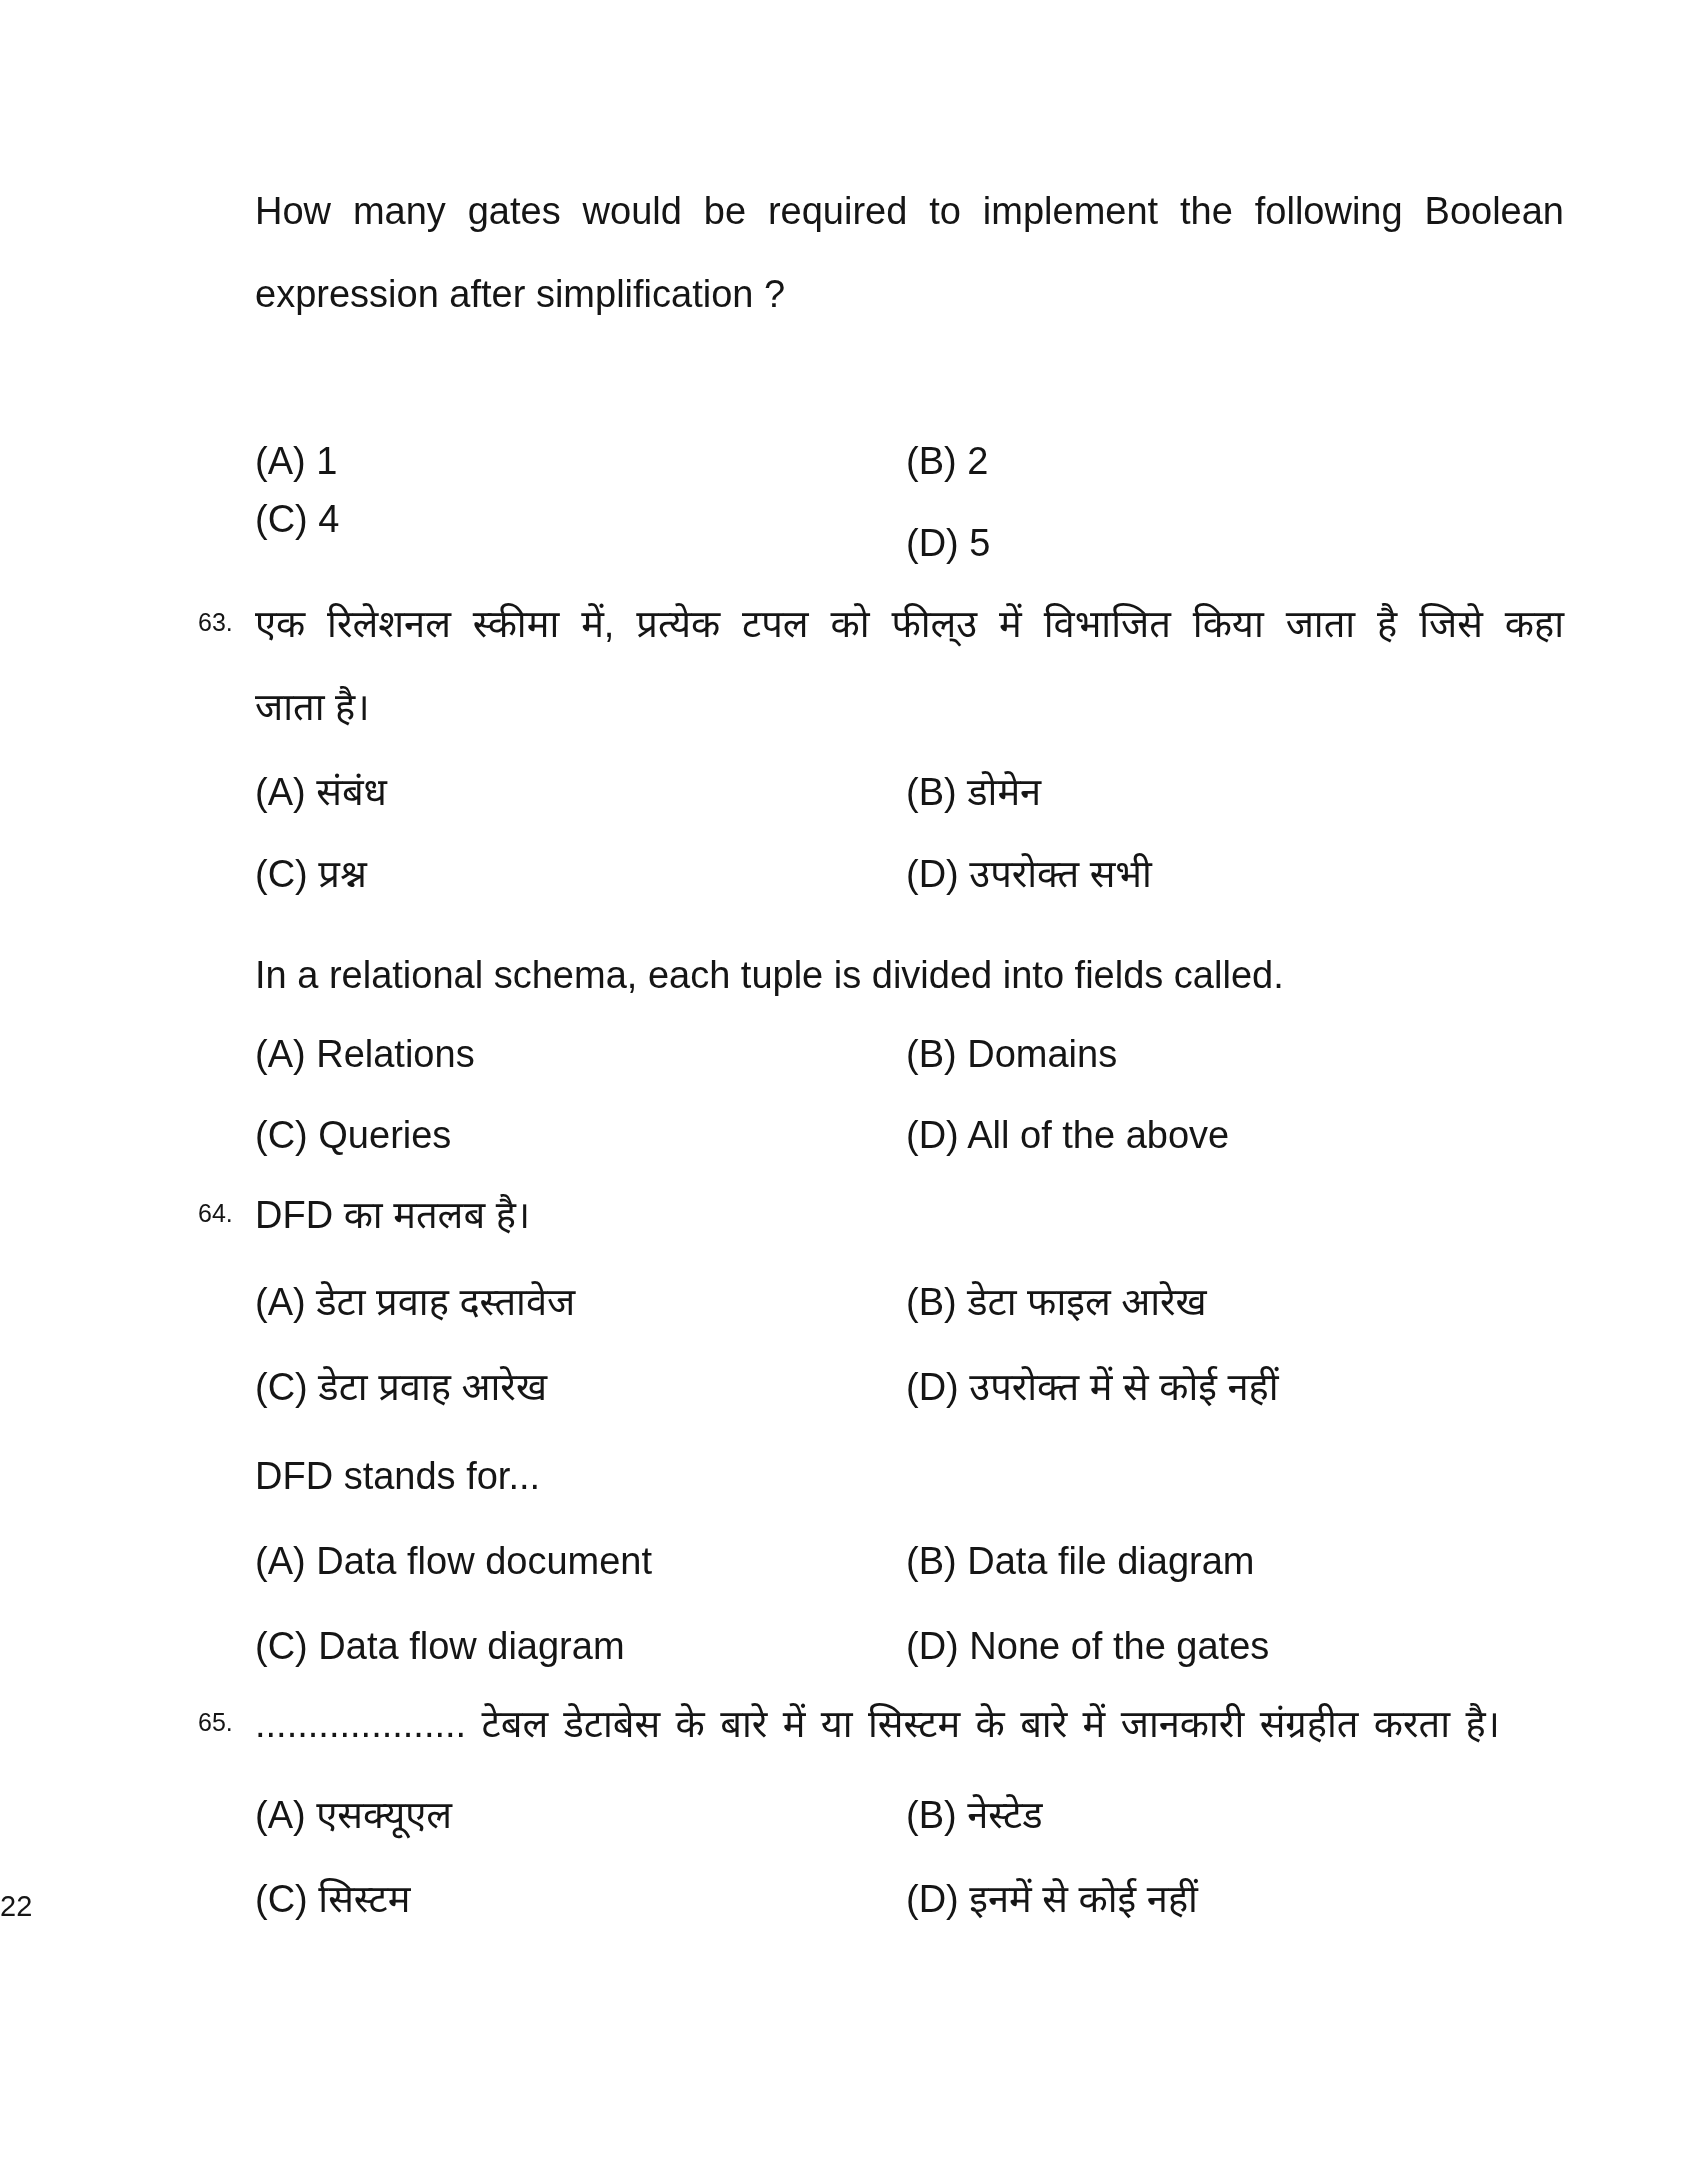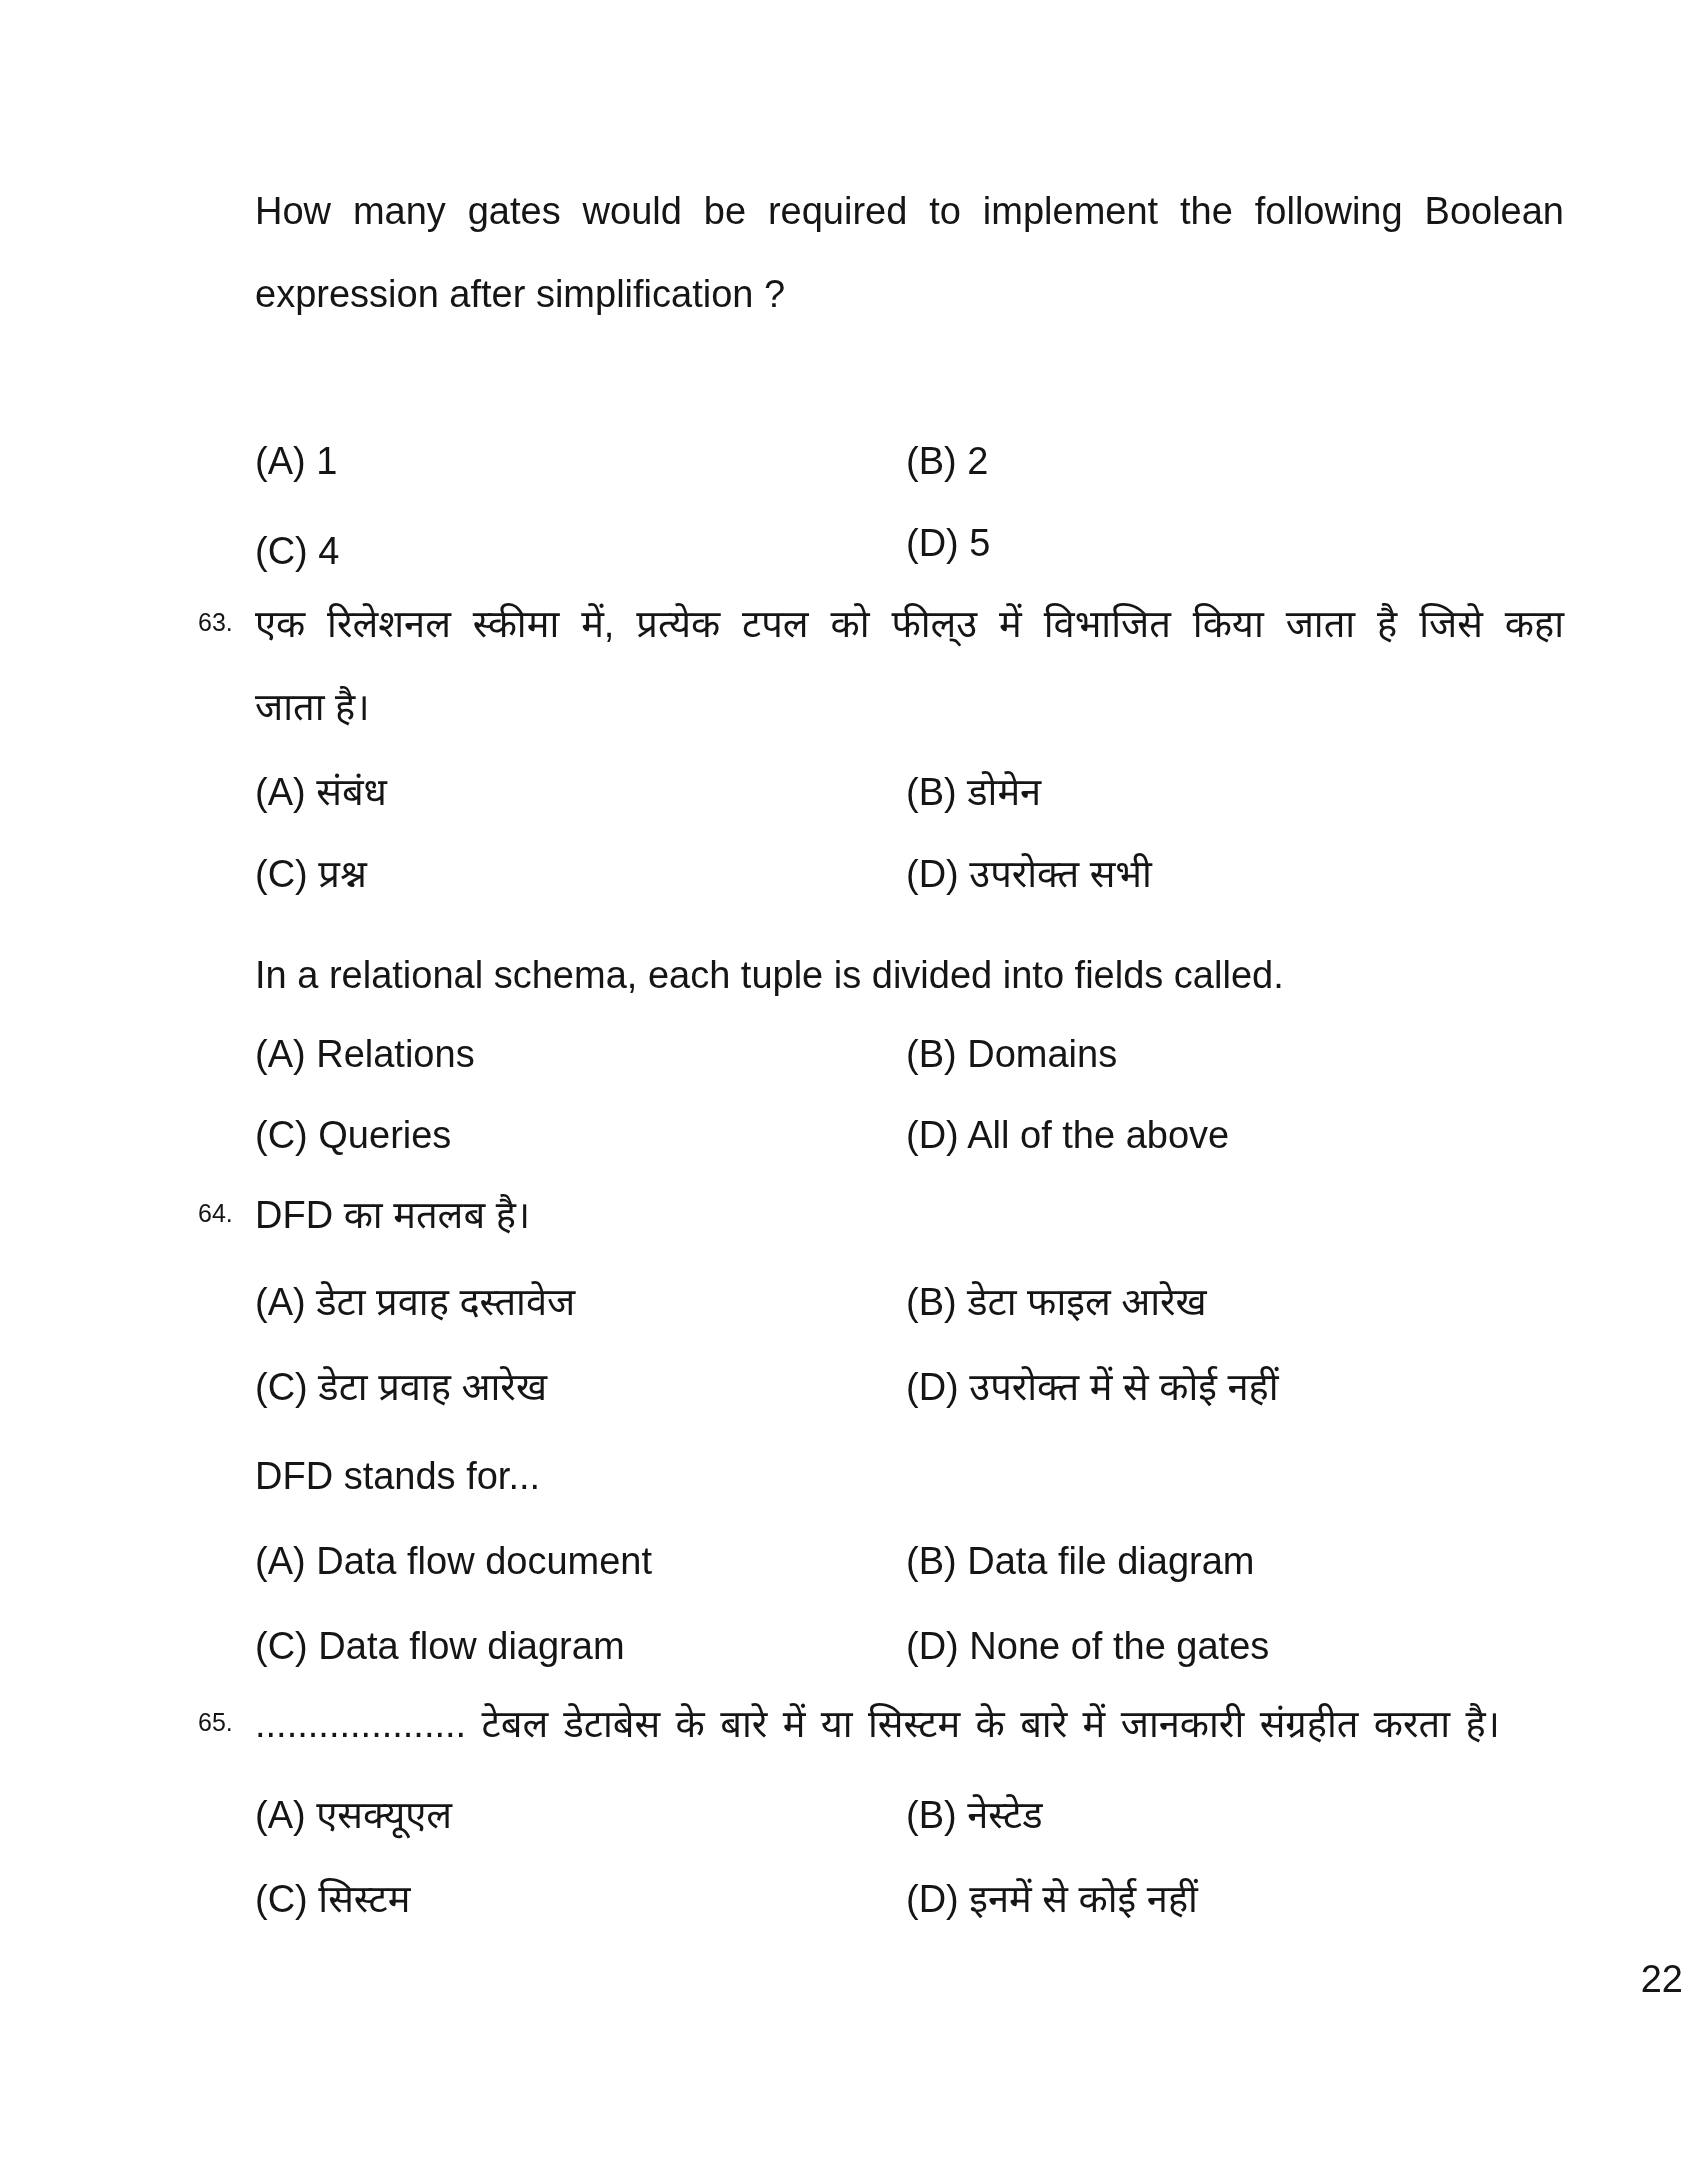--- a/index.html
+++ b/index.html
@@ -29,35 +29,35 @@
     text-align-last:justify;
   }
   .num{
     position:absolute;left:198px;
     font-size:25px;line-height:1.25;
     white-space:nowrap;
   }
   .c1{position:absolute;left:255px;font-size:38px;line-height:1.25;white-space:nowrap;}
   .c2{position:absolute;left:906px;font-size:38px;line-height:1.25;white-space:nowrap;}
   .pageno{
-    position:absolute;top:1958px;left:0;width:100%;
-    text-align:right;font-size:38px;
+    position:absolute;top:1890px;left:0;width:100%;
+    text-align:left;font-size:29px;
   }
 </style>
 </head>
 <body>
 
 <div class="page">
 
   <div class="ln just" style="top:188px">How many gates would be required to implement the following Boolean</div>
   <div class="ln" style="top:271px">expression after simplification ?</div>
 
   <div class="c1" style="top:438px">(A) 1</div>
   <div class="c2" style="top:438px">(B) 2</div>
-  <div class="c1" style="top:528px">(C) 4</div>
+  <div class="c1" style="top:496px">(C) 4</div>
   <div class="c2" style="top:520px">(D) 5</div>
 
   <div class="num" style="top:607px">63.</div>
   <div class="ln just" style="top:601px">एक रिलेशनल स्कीमा में, प्रत्येक टपल को फील्उ में विभाजित किया जाता है जिसे कहा</div>
   <div class="ln" style="top:684px">जाता है।</div>
 
   <div class="c1" style="top:769px">(A) संबंध</div>
   <div class="c2" style="top:769px">(B) डोमेन</div>
   <div class="c1" style="top:851px">(C) प्रश्न</div>
   <div class="c2" style="top:851px">(D) उपरोक्त सभी</div>

